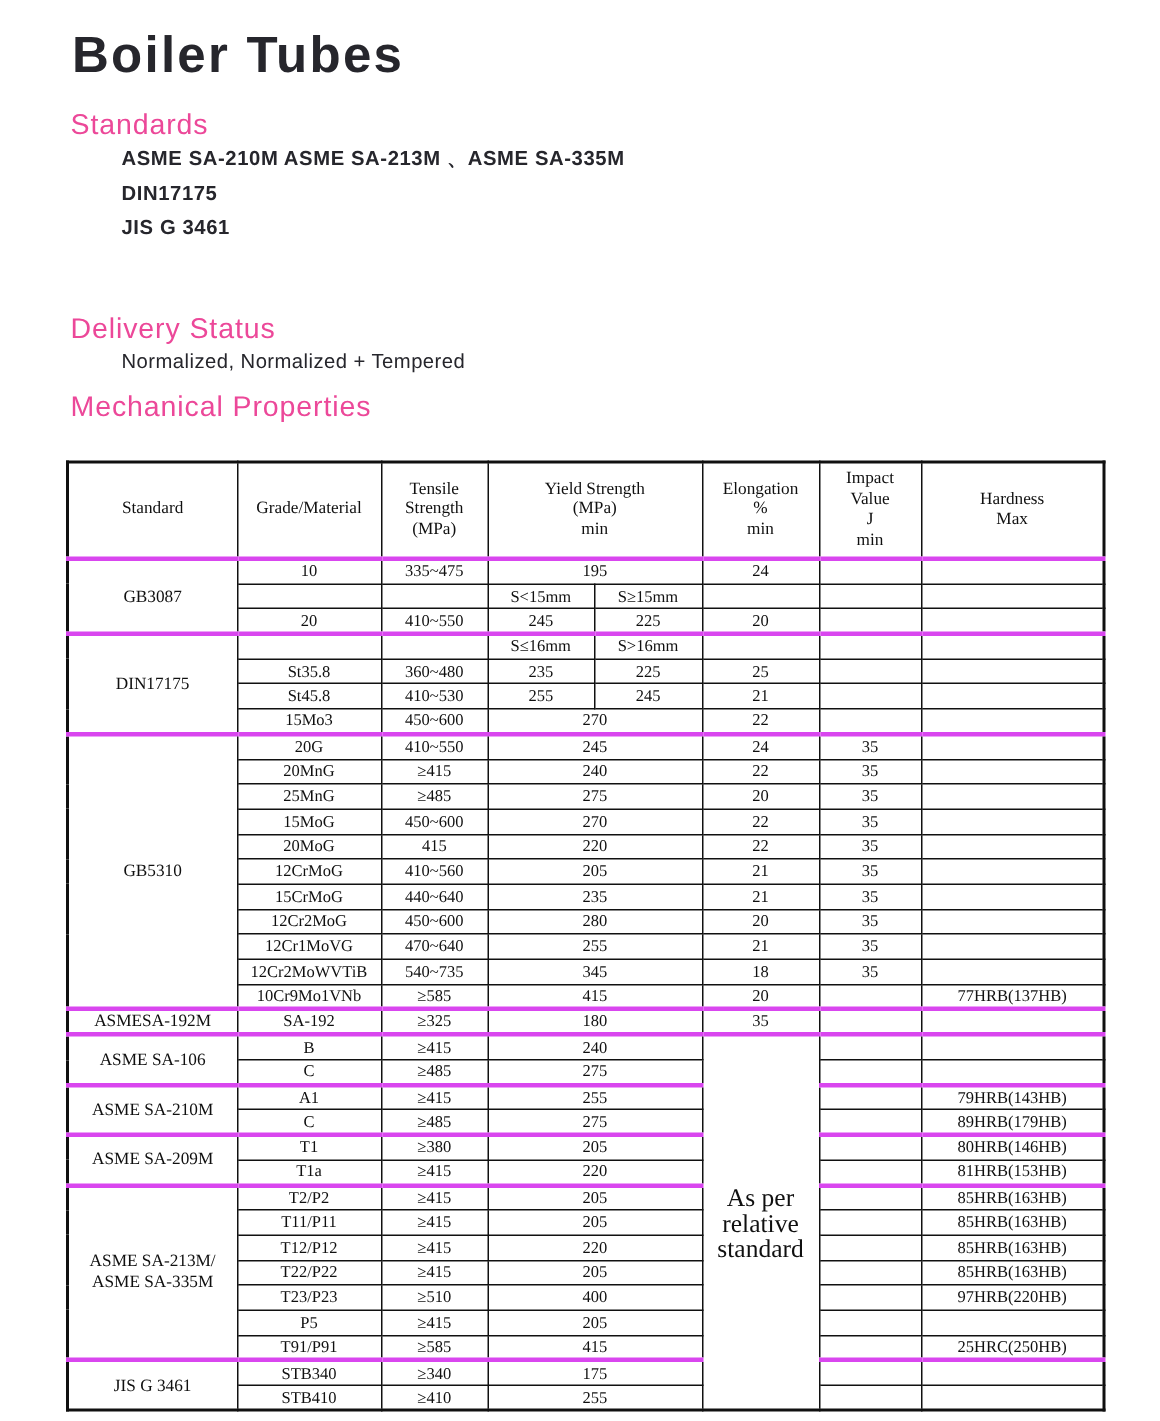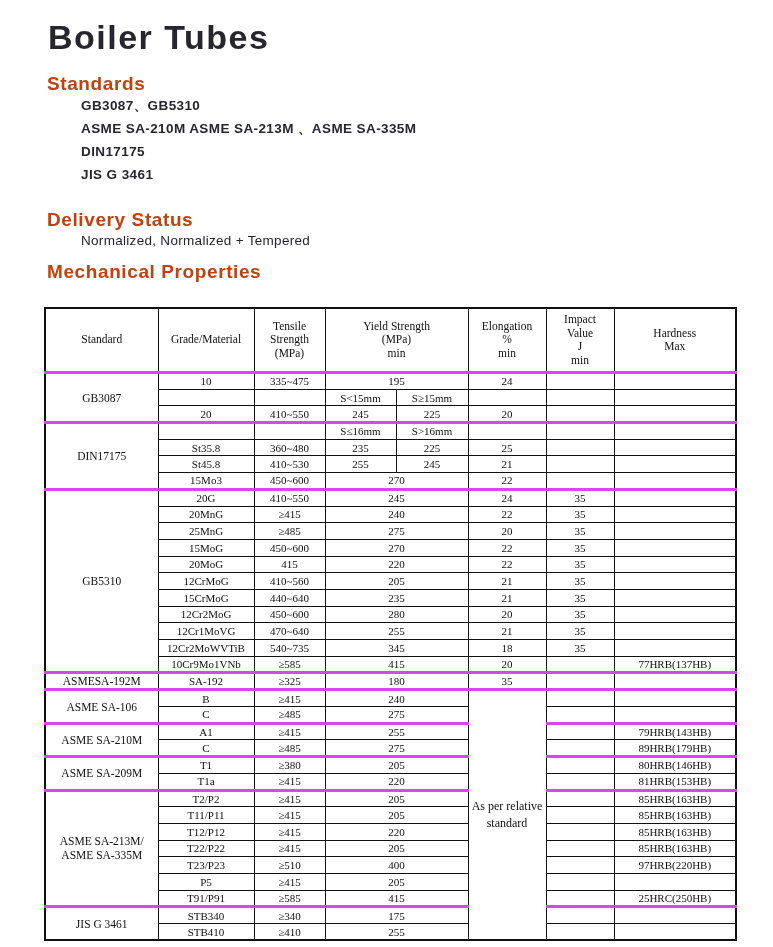--- a/index.html
+++ b/index.html
@@ -10,22 +10,22 @@
     color:#26262c;
     position:relative;
     overflow:hidden;
   }
   .page-title {
     position:absolute; left:48px; top:18px;
     font-size:34px; font-weight:bold; letter-spacing:1.5px;
     margin:0; color:#26262c;text-align:center;
   }
   .sec-heading {
-    position:absolute; font-size:19px; font-weight:bold;
-    letter-spacing:0.6px; color:#c2410c; margin:0;
+    position:absolute; font-size:19px; font-weight:normal;
+    letter-spacing:0.6px; color:#ec4899; margin:0;
   }
   #standards-heading { left:47px; top:73px; }
   #delivery-heading  { left:47px; top:209px; }
   #mech-heading      { left:47px; top:261px; }
   .std-list {
     position:absolute; left:81px; top:94px;
     list-style:none; margin:0; padding:0;
     font-size:13.5px; font-weight:bold; letter-spacing:0.4px;
   }
   .std-list li { height:23px; line-height:23px; }
@@ -48,32 +48,31 @@
     white-space:nowrap;
   }
   #mech-table thead th {
     height:62px; font-weight:normal; font-size:11.5px;
     line-height:13.5px; border-bottom:2px solid #101010;
     white-space:normal;
   }
   #mech-table tbody tr { height:16.7px; }
   #mech-table tbody tr.gs td { border-top:3px solid #d946ef; }
   #mech-table td.standard-cell { font-size:11.5px; line-height:14px; }
-  #mech-table td.elongation-note-cell { font-size:12px; line-height:17px; white-space:normal; }
+  #mech-table td.elongation-note-cell { font-size:17px; line-height:17px; white-space:normal; }
 </style>
 </head>
 <body>
 
 <div class="page">
 
   <h1 class="page-title">Boiler Tubes</h1>
 
   <h2 class="sec-heading" id="standards-heading">Standards</h2>
   <ul class="std-list" id="standards-list">
-      <li>GB3087、GB5310</li>
       <li>ASME SA-210M  ASME SA-213M 、ASME SA-335M</li>
       <li>DIN17175</li>
       <li>JIS G 3461</li>
     </ul>
 
   <h2 class="sec-heading" id="delivery-heading">Delivery Status</h2>
   <div class="delivery-text">Normalized, Normalized + Tempered</div>
 
   <h2 class="sec-heading" id="mech-heading">Mechanical Properties</h2>
 

